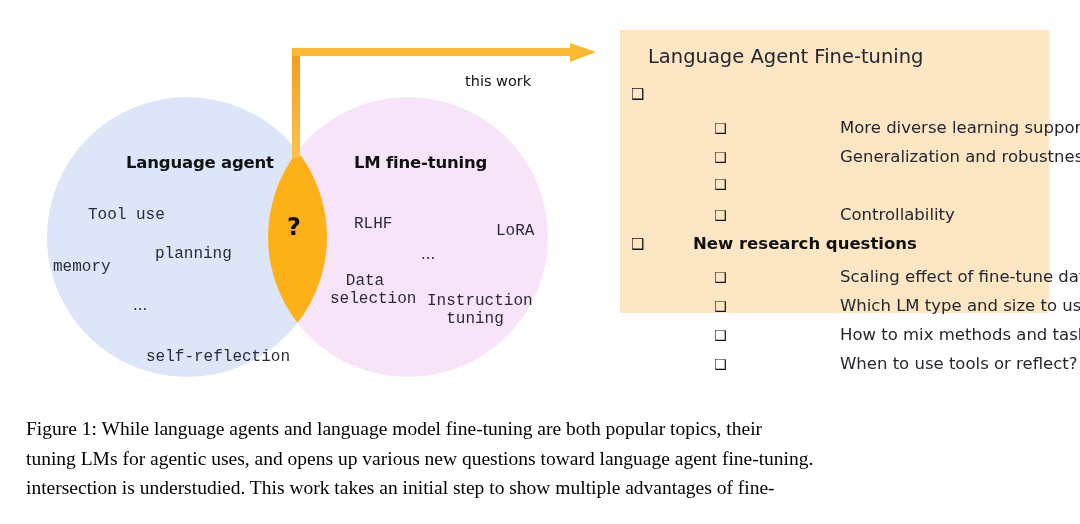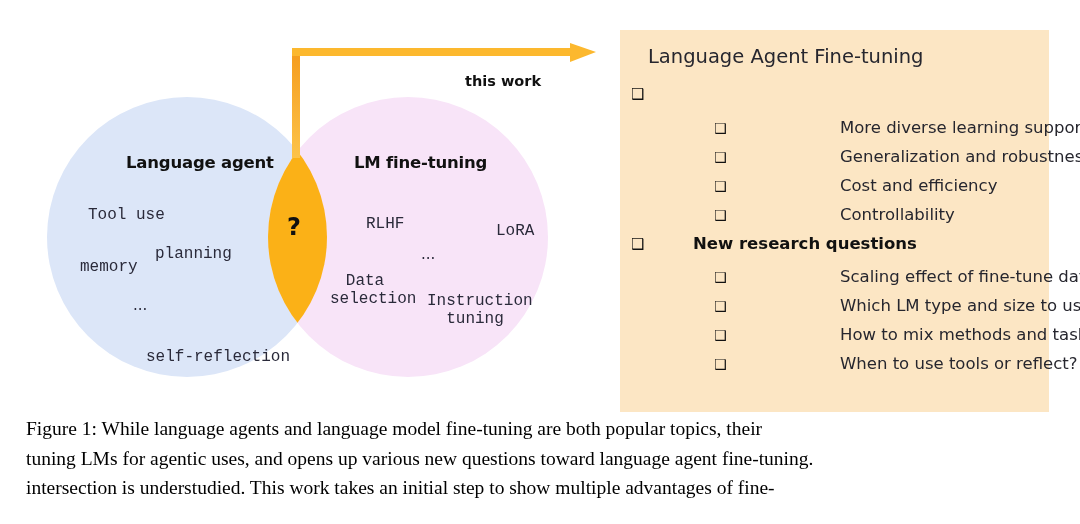--- a/index.html
+++ b/index.html
@@ -79,25 +79,25 @@
   }
   .venn-dots {
     position: absolute;
     font-size: 15px;
     color: #2a2a3a;
     letter-spacing: 0px;
   }
 
   #term-tool-use      { left: 88px;  top: 206px; }
   #term-planning      { left: 155px; top: 245px; }
-  #term-memory        { left: 80px;  top: 258px; text-align: center; }
+  #term-memory        { left: 53px;  top: 258px; text-align: center; }
   #term-dots-left     { left: 133px; top: 296px; }
   #term-self-reflect  { left: 146px; top: 312px; margin-top: 36px; }
 
-  #term-rlhf          { left: 366px; top: 215px; }
+  #term-rlhf          { left: 354px; top: 215px; }
   #term-lora          { left: 496px; top: 222px; }
   #term-dots-right    { left: 421px; top: 245px; }
   #term-data-sel      { left: 330px; top: 272px; width: 70px; }
   #term-instr-tuning  { left: 427px; top: 280px; width: 96px; margin-top: 12px; }
 
   #lens-question {
     position: absolute;
     left: 287px;
     top: 213px;
     font-size: 24px;
@@ -111,32 +111,32 @@
     left: 0; top: 0;
     width: 610px;
     height: 400px;
     pointer-events: none;
   }
   #arrow-label {
     position: absolute;
     left: 465px;
     top: 73px;
     font-size: 14.5px;
-    font-weight: bold;
+    font-weight: normal;
     color: #111111;
     white-space: nowrap;
   }
 
   
   #panel {
     position: absolute;
     left: 620px;
     top: 30px;
     width: 429px;
-    height: 382px;
+    height: 283px;
     background: #fce6c4;
   }
   #panel-title {
     position: absolute;
     left: 28px;
     top: 15px;
     font-size: 19.5px;
     color: #26262e;
     white-space: nowrap;
   }
@@ -245,21 +245,20 @@
         <div class="panel-row row-l2" style="top: 88px;">
           <span class="bullet">❑</span>
           <span>More diverse learning support</span>
         </div>
         <div class="panel-row row-l2" style="top: 117px;">
           <span class="bullet">❑</span>
           <span>Generalization and robustness</span>
         </div>
         <div class="panel-row row-l2" style="top: 146px;">
           <span class="bullet">❑</span>
-          <span>Cost and efficiency</span>
         </div>
         <div class="panel-row row-l2" style="top: 175px;">
           <span class="bullet">❑</span>
           <span>Controllability</span>
         </div>
         <div class="panel-row row-l1" style="top: 204px;">
           <span class="bullet">❑</span>
           <span>New research questions</span>
         </div>
         <div class="panel-row row-l2" style="top: 237px;">

